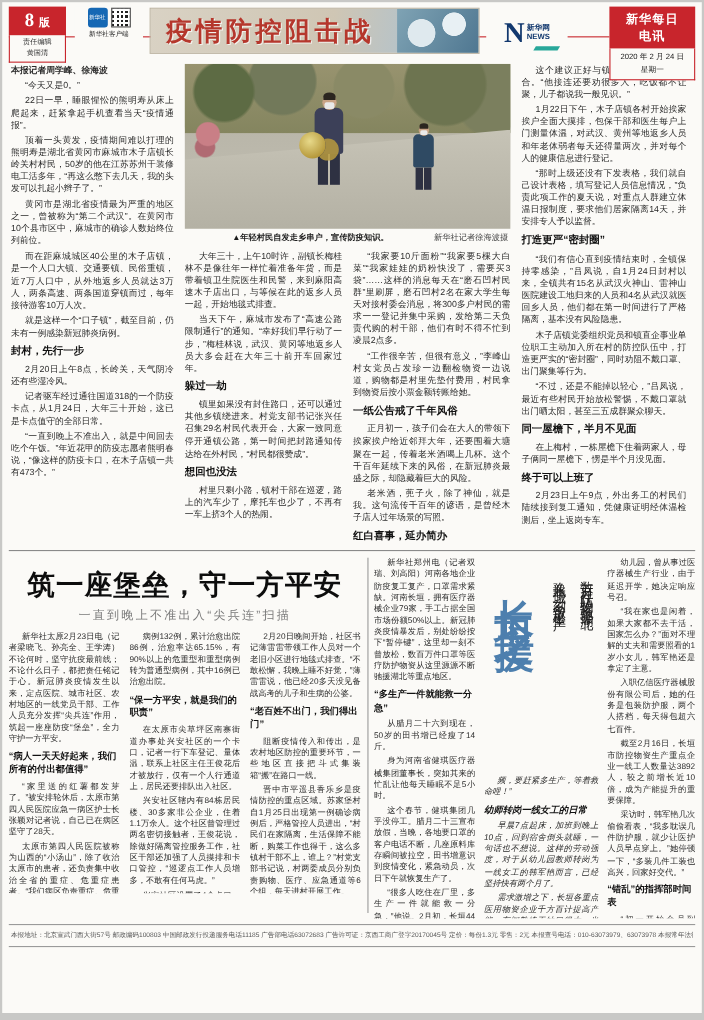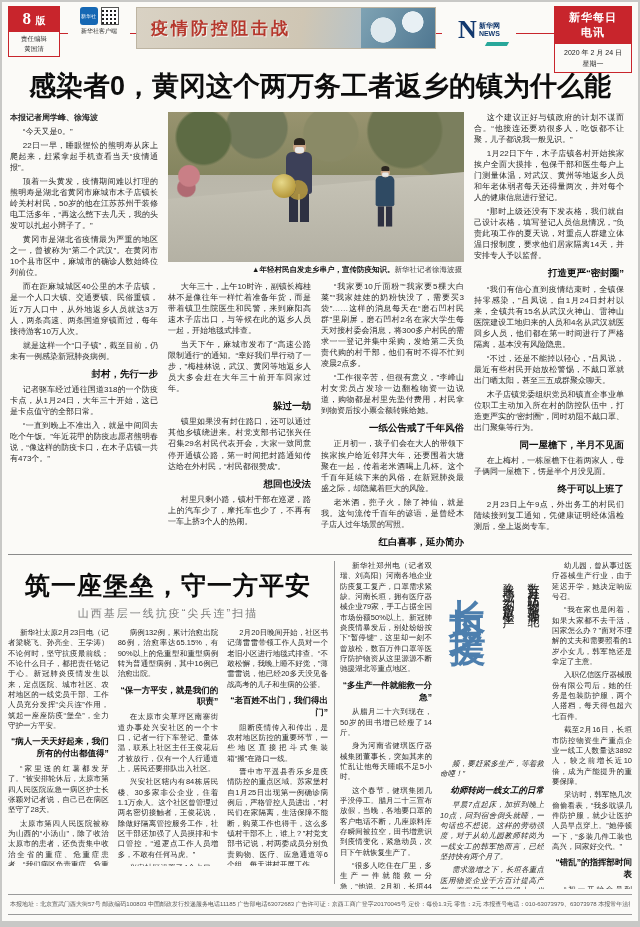--- a/index.html
+++ b/index.html
@@ -18,41 +18,41 @@
   .ed-info { border:1px solid #c8252c; border-top:none; font-size:6.5px; text-align:center; padding:2px 0; line-height:1.5; color:#333; }
   .qr-group { width:62px; text-align:center; position:relative; background:#fbfaf7; padding:1px 2px; margin-right:6px; }
   .qr-row { display:flex; justify-content:center; gap:3px; }
   .app-icon { width:18px; height:18px; background:#1668b4; border-radius:3px; color:#fff; font-size:5px; line-height:1.2; display:flex; align-items:center; justify-content:center; text-align:center; }
   .qr-icon { width:18px; height:18px; background:
       repeating-linear-gradient(0deg,#111 0 2px,#fff 2px 4px),
       repeating-linear-gradient(90deg,#111 0 2px,#fff 2px 4px);
       background-blend-mode:screen; border:1px solid #555; }
   .qr-label { font-size:6px; margin-top:2px; color:#222; }
   .banner { position:relative; flex:0 0 300px; height:42px; margin-top:1px; background:linear-gradient(100deg,#d9d2c4 0%,#cfc6b4 55%,#b9c3c6 75%,#8fa9b6 88%,#6f92a6 100%); border:1px solid #bdb4a2; display:flex; align-items:center; overflow:hidden; }
-  .banner-title { font-size:17px; font-weight:900; color:#b5372c; letter-spacing:3px; padding-left:14px; text-shadow:1px 1px 0 rgba(255,255,255,.7); font-family:"Liberation Serif","DejaVu Serif",serif; }
+  .banner-title { font-size:24px; font-weight:900; color:#b5372c; letter-spacing:3px; padding-left:14px; text-shadow:1px 1px 0 rgba(255,255,255,.7); font-family:"Liberation Serif","DejaVu Serif",serif; }
   .banner-photo { position:absolute; right:0; top:0; width:74px; height:100%; background:
       radial-gradient(circle at 70% 35%, #e8f0f4 0 18%, transparent 19%),
       radial-gradient(circle at 30% 55%, #dfe9ee 0 22%, transparent 23%),
       linear-gradient(120deg,#7fa3b4,#4f7791); }
   .news-logo { width:74px; height:40px; margin:4px 4px 0 6px; display:flex; align-items:center; justify-content:center; background:#fbfaf7; position:relative; }
   .news-logo .n { font-size:26px; font-weight:900; color:#12386e; font-family:"Liberation Serif","DejaVu Serif",serif; }
   .news-logo .sub { font-size:7px; color:#12386e; font-weight:bold; line-height:1.2; margin-left:2px; }
   .news-logo .swoosh { position:absolute; bottom:4px; right:8px; width:22px; height:4px; background:#28a79a; transform:skewX(-30deg); }
   .mast-box { margin-left:auto; width:78px; background:#fbfaf7; }
   .mast-red { background:#c8252c; color:#fff; font-weight:bold; font-size:11px; text-align:center; padding:4px 14px; letter-spacing:1px; font-family:"Liberation Serif","DejaVu Serif",serif; }
   .mast-date { border:1px solid #c8252c; border-top:none; font-size:7px; text-align:center; padding:3px 0; line-height:1.6; color:#222; }
 
   
   .main-headline { text-align:center; font-size:27px; font-weight:900; letter-spacing:0; padding:10px 0 8px; color:#0d0d0d; white-space:nowrap; }
 
   
   .main-article { display:flex; gap:10px; height:436px; overflow:hidden; padding:0 2px; }
   .col { overflow:hidden; font-size:8px; line-height:1.38; text-align:justify; color:#2a2a2a; }
   .col p { margin-bottom:3px; text-indent:1.6em; }
-  .col h4 { font-size:9.5px; text-align:right; margin:5px 0 4px; color:#111; text-indent:0; }
+  .col h4 { font-size:9.5px; text-align:left; margin:5px 0 4px; color:#111; text-indent:0; }
   .mcol1 { flex:0 0 148px; }
   .mmiddle { flex:0 0 296px; display:flex; flex-direction:column; }
   .mcol4 { flex:0 0 150px; }
   .byline { font-size:8px; font-weight:bold; margin-bottom:4px; text-indent:0 !important; }
   .photo { position:relative; height:150px; background:linear-gradient(#a3a58b 0%,#8f9374 38%,#b9b6a9 40%,#c3c0b4 100%); overflow:hidden; flex:0 0 150px; }
   .photo .hill { position:absolute; top:0; left:0; right:0; height:42%;
       background:
       radial-gradient(circle at 12% 40%, #5d6b44 0 10%, transparent 11%),
       radial-gradient(circle at 30% 25%, #72795a 0 14%, transparent 15%),
       radial-gradient(circle at 55% 35%, #8a8a66 0 16%, transparent 17%),
@@ -64,21 +64,21 @@
   .fig { position:absolute; }
   .fig .head { width:13px; height:14px; background:#c9a385; border-radius:50%; margin:0 auto; position:relative; }
   .fig .mask { position:absolute; left:2px; bottom:1px; width:9px; height:6px; background:#e9e9e9; border-radius:2px; }
   .fig .hair { position:absolute; top:-2px; left:1px; width:11px; height:7px; background:#2b2620; border-radius:50% 50% 0 0; }
   .fig .body { width:26px; height:42px; background:#3c4058; border-radius:6px 6px 3px 3px; margin-top:-2px; }
   .fig .legs { width:20px; height:28px; margin:0 auto; background:linear-gradient(90deg,#2e3142 0 45%,transparent 45% 55%,#2e3142 55%); }
   .fig.f1 { left:118px; top:28px; }
   .fig .gong { position:absolute; left:-14px; top:34px; width:24px; height:24px; border-radius:50%; background:radial-gradient(circle at 40% 35%, #e7d98a, #b89b3e 70%, #8a7227); box-shadow:14px 4px 0 -2px rgba(184,155,62,.85); }
   .fig.f2 { left:204px; top:44px; transform:scale(.72); }
   .fig.f2 .body { background:#2f4a63; }
-  .photo-caption { font-size:7.5px; font-weight:bold; padding:3px 2px 4px; color:#1a1a1a; text-align:right; flex:0 0 16px; }
+  .photo-caption { font-size:7.5px; font-weight:bold; padding:3px 2px 4px; color:#1a1a1a; text-align:center; flex:0 0 16px; }
   .photo-caption .credit { font-weight:normal; color:#444; float:right; }
   .msub { display:flex; gap:10px; flex:1; overflow:hidden; margin-top:2px; }
   .msub .col { flex:1; }
 
   
   .bottom { display:flex; border-top:1px solid #8a8a8a; margin-top:6px; padding-top:6px; height:336px; overflow:hidden; }
   .b-left { flex:0 0 326px; padding-right:6px; }
   .b-div { flex:0 0 1px; background:#9a9a9a; margin:0 5px 6px 0; }
   .b-right { flex:1; }
   .b-headline { text-align:center; font-size:25px; font-weight:900; letter-spacing:1px; color:#0d0d0d; padding:8px 0 4px; white-space:nowrap; }
@@ -141,33 +141,33 @@
       <div class="mast-box">
         <div class="mast-red">新华每日电讯</div>
         <div class="mast-date">
           <div>2020 年 2 月 24 日</div>
           <div>星期一</div>
         </div>
       </div>
     </div>
   </div>
 
-  <div class="main-headline">感染者0，黄冈这个两万务工者返乡的镇为什么能</div>
 
   <div class="main-article">
     <div class="col mcol1">
       <p class="byline">本报记者周学峰、徐海波</p>
       <div>
           <p>“今天又是0。”</p>
           <p>22日一早，睡眼惺忪的熊明寿从床上爬起来，赶紧拿起手机查看当天“疫情通报”。</p>
           <p>顶着一头黄发，疫情期间难以打理的熊明寿是湖北省黄冈市麻城市木子店镇长岭关村村民，50岁的他在江苏苏州干装修电工活多年，“再这么憋下去几天，我的头发可以扎起小辫子了。”</p>
           <p>黄冈市是湖北省疫情最为严重的地区之一，曾被称为“第二个武汉”。在黄冈市10个县市区中，麻城市的确诊人数始终位列前位。</p>
           <p>而在距麻城城区40公里的木子店镇，是一个人口大镇、交通要镇、民俗重镇，近7万人口中，从外地返乡人员就达3万人，两条高速、两条国道穿镇而过，每年接待游客10万人次。</p>
           <p>就是这样一个“口子镇”，截至目前，仍未有一例感染新冠肺炎病例。</p>
           <h4>封村，先行一步</h4>
+          <p>2月20日上午8点，长岭关，天气阴冷还有些湿冷风。</p>
           <p>记者驱车经过通往国道318的一个防疫卡点，从1月24日，大年三十开始，这已是卡点值守的全部日常。</p>
           <p>“一直到晚上不准出入，就是中间回去吃个午饭。”年近花甲的防疫志愿者熊明春说，“像这样的防疫卡口，在木子店镇一共有473个。”</p>
         </div>
     </div>
     <div class="mmiddle">
       <div class="photo">
         <div class="hill"></div>
         <div class="road"></div>
         <div class="blossom"></div>
         <div class="fig f1">
@@ -211,33 +211,33 @@
             <h4>红白喜事，延办简办</h4>
           </div>
       </div>
     </div>
     <div class="col mcol4">
         <p>这个建议正好与镇政府的计划不谋而合。“他接连还要劝很多人，吃饭都不让聚，儿子都说我一般见识。”</p>
         <p>1月22日下午，木子店镇各村开始挨家挨户全面大摸排，包保干部和医生每户上门测量体温，对武汉、黄州等地返乡人员和年老体弱者每天还得量两次，并对每个人的健康信息进行登记。</p>
         <p>“那时上级还没有下发表格，我们就自己设计表格，填写登记人员信息情况，”负责此项工作的夏天说，对重点人群建立体温日报制度，要求他们居家隔离14天，并安排专人予以监督。</p>
         <h4>打造更严“密封圈”</h4>
         <p>“我们有信心直到疫情结束时，全镇保持零感染，”吕凤说，自1月24日封村以来，全镇共有15名从武汉火神山、雷神山医院建设工地归来的人员和4名从武汉就医回乡人员，他们都在第一时间进行了严格隔离，基本没有风险隐患。</p>
+        <p>木子店镇党委组织党员和镇直企事业单位职工主动加入所在村的防控队伍中，打造更严实的“密封圈”，同时劝阻不戴口罩、出门聚集等行为。</p>
         <p>“不过，还是不能掉以轻心，”吕凤说，最近有些村民开始放松警惕，不戴口罩就出门晒太阳，甚至三五成群聚众聊天。</p>
-        <p>木子店镇党委组织党员和镇直企事业单位职工主动加入所在村的防控队伍中，打造更严实的“密封圈”，同时劝阻不戴口罩、出门聚集等行为。</p>
         <h4>同一屋檐下，半月不见面</h4>
         <p>在上梅村，一栋屋檐下住着两家人，母子俩同一屋檐下，愣是半个月没见面。</p>
         <h4>终于可以上班了</h4>
         <p>2月23日上午9点，外出务工的村民们陆续接到复工通知，凭健康证明经体温检测后，坐上返岗专车。</p>
       </div>
   </div>
 
   <div class="bottom">
     <div class="b-left">
       <div class="b-headline">筑一座堡垒，守一方平安</div>
-      <div class="b-subtitle">山西基层一线抗疫“尖兵连”扫描</div>
+      <div class="b-subtitle">一直到晚上不准出入“尖兵连”扫描</div>
       <div class="b-cols">
         <div class="col">
             <p>新华社太原2月23日电（记者梁晓飞、孙亮全、王学涛）不论何时，坚守抗疫最前线；不论什么日子，都把责任铭记于心。新冠肺炎疫情发生以来，定点医院、城市社区、农村地区的一线党员干部、工作人员充分发挥“尖兵连”作用，筑起一座座防疫“堡垒”，全力守护一方平安。</p>
             <h4>“病人一天天好起来，我们所有的付出都值得”</h4>
             <p>“家里送的红薯都发芽了。”被安排轮休后，太原市第四人民医院应急一病区护士长张颖对记者说，自己已在病区坚守了28天。</p>
             <p>太原市第四人民医院被称为山西的“小汤山”，除了收治太原市的患者，还负责集中收治全省的重症、危重症患者。“我们病区负责重症、危重症患者救治，责任大，护理要求更高，”张颖说，她带着47名护士24小时分班轮守，没有假期，日积月累。</p>
           </div>
         <div class="col">
             <p>病例132例，累计治愈出院86例，治愈率达65.15%，有90%以上的危重型和重型病例转为普通型病例，其中16例已治愈出院。</p>
             <h4>“保一方平安，就是我们的职责”</h4>

